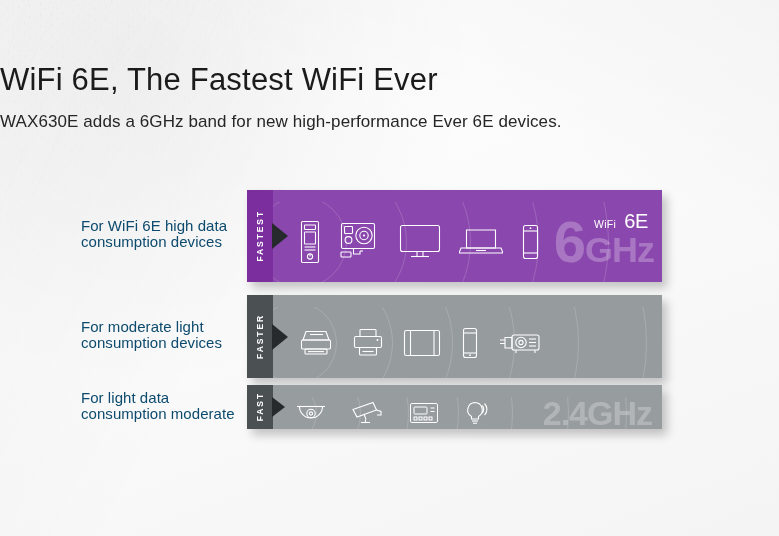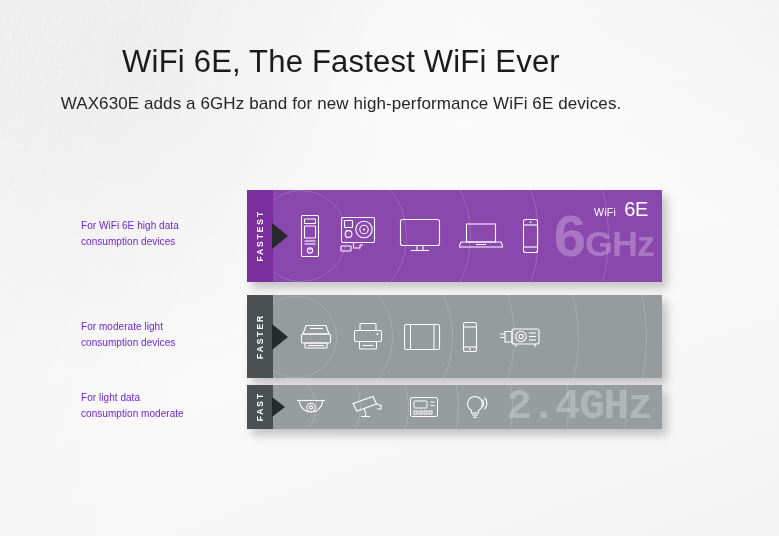--- a/index.html
+++ b/index.html
@@ -40,35 +40,35 @@
   #bg-streaks-2{
     position:absolute;right:-60px;bottom:-40px;width:420px;height:300px;pointer-events:none;opacity:.45;
     background:repeating-linear-gradient(68deg,
         rgba(0,0,0,0.02) 0px, rgba(0,0,0,0.02) 1px,
         rgba(0,0,0,0) 1px, rgba(0,0,0,0) 30px);
     -webkit-mask-image:linear-gradient(300deg, rgba(0,0,0,.8) 0%, rgba(0,0,0,0) 65%);
             mask-image:linear-gradient(300deg, rgba(0,0,0,.8) 0%, rgba(0,0,0,0) 65%);
   }
 
   
-  #headings{position:absolute;left:0;top:43px;width:682px;text-align:center;}
+  #headings{position:absolute;left:0;top:61px;width:682px;text-align:left;}
   #page-title{
     font-size:31px;font-weight:400;color:#1b1b1b;letter-spacing:.2px;
     line-height:38px;margin:0;
   }
   #page-subtitle{
     margin:10px 0 0 0;font-size:17px;font-weight:400;color:#262626;
     line-height:25px;letter-spacing:.1px;
   }
 
   
   #band-diagram{position:absolute;left:0;top:0;width:779px;height:536px;}
   .band-row{position:absolute;}
   .band-label{
-    position:absolute;font-size:10px;line-height:16px;color:#6d28d9;
+    position:absolute;font-size:15px;line-height:16px;color:#0c4a6e;
     font-weight:400;letter-spacing:.05px;white-space:pre-line;
   }
   .band-bar{
     position:absolute;display:flex;align-items:stretch;
     box-shadow:5px 6px 9px rgba(0,0,0,0.22);
   }
   .band-tab{
     position:relative;width:26px;flex:0 0 26px;
     display:flex;align-items:center;justify-content:center;
     overflow:visible;
@@ -78,21 +78,21 @@
     color:#ffffff;font-size:8.5px;letter-spacing:1.9px;font-weight:700;
     white-space:nowrap;
   }
   .band-arrow{
     position:absolute;right:-15px;top:50%;transform:translateY(-50%);
     width:0;height:0;border-top:13px solid transparent;border-bottom:13px solid transparent;
     border-left:16px solid #262a2d;z-index:4;
   }
   .band-body{
     position:relative;flex:1 1 auto;overflow:hidden;
-    display:flex;align-items:center;
+    display:flex;align-items:center;margin-top:12px;
   }
   .rings{position:absolute;left:-18px;top:50%;transform:translateY(-50%);pointer-events:none;}
   .rings span{
     position:absolute;left:0;top:50%;transform:translateY(-50%);
     border-radius:50%;border:1px solid rgba(255,255,255,0.17);
   }
   .watermark{
     position:absolute;right:8px;top:50%;transform:translateY(-50%);
     font-weight:700;letter-spacing:-1px;white-space:nowrap;
     color:rgba(255,255,255,0.26);pointer-events:none;user-select:none;
@@ -123,21 +123,21 @@
 <body>
 
 <div id="bg-texture"></div>
 <div id="bg-streaks"></div>
 <div id="bg-streaks-2"></div>
 <div id="bg-dots"></div>
 
 <div id="headings">
   <h1 id="page-title">WiFi 6E, The Fastest WiFi Ever</h1>
   <p id="page-subtitle">WAX630E adds a 6GHz band for new
-high-performance WiFi 6E devices.</p>
+high-performance Ever 6E devices.</p>
 </div>
 
 <div id="band-diagram">
 
   <div class="band-row" id="band-6ghz">
     <div class="band-label" style="left:81px;top:218px;width:160px;">For WiFi 6E high data
 consumption devices</div>
 
     <div class="band-bar" style="left:247px;top:190px;width:415px;height:92px;">
       <div class="band-tab">
@@ -312,21 +312,21 @@
         <div class="rings">
           <span style="width:60px;height:60px;"></span>
           <span style="width:104px;height:104px;"></span>
           <span style="width:152px;height:152px;"></span>
           <span style="width:202px;height:202px;"></span>
           <span style="width:256px;height:256px;"></span>
           <span style="width:312px;height:312px;"></span>
           <span style="width:370px;height:370px;"></span>
         </div>
 
-        <div class="watermark" style="font-size:42px;right:10px;font-family:Liberation Mono, monospace;">
+        <div class="watermark" style="font-size:34px;right:10px;">
           <span>2.4</span><span>GHz</span>
         </div>
 
         <div class="icon-strip" style="gap:24px;padding-left:22px;">
 
           <span>
             <svg width="32" height="24" viewBox="0 0 32 24" fill="none" stroke="#ffffff" stroke-width="1.1">
               <line x1="2" y1="5.5" x2="30" y2="5.5"></line>
               <path d="M4.5 5.5 A11.5 11.5 0 0 0 27.5 5.5"></path>
               <circle cx="16" cy="12.5" r="4.2"></circle>

